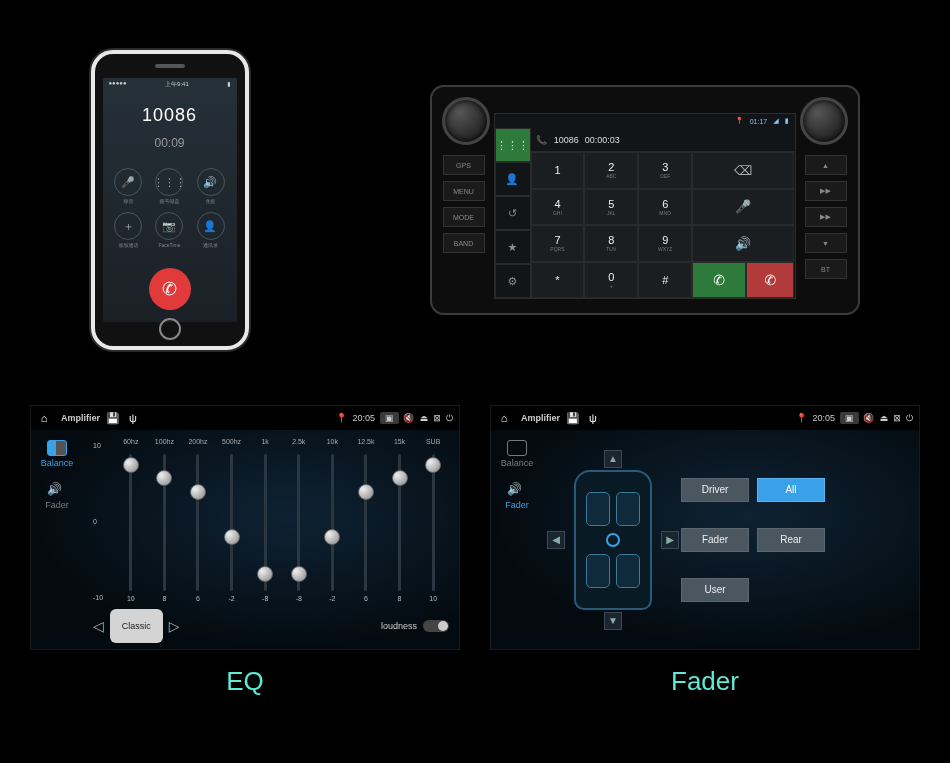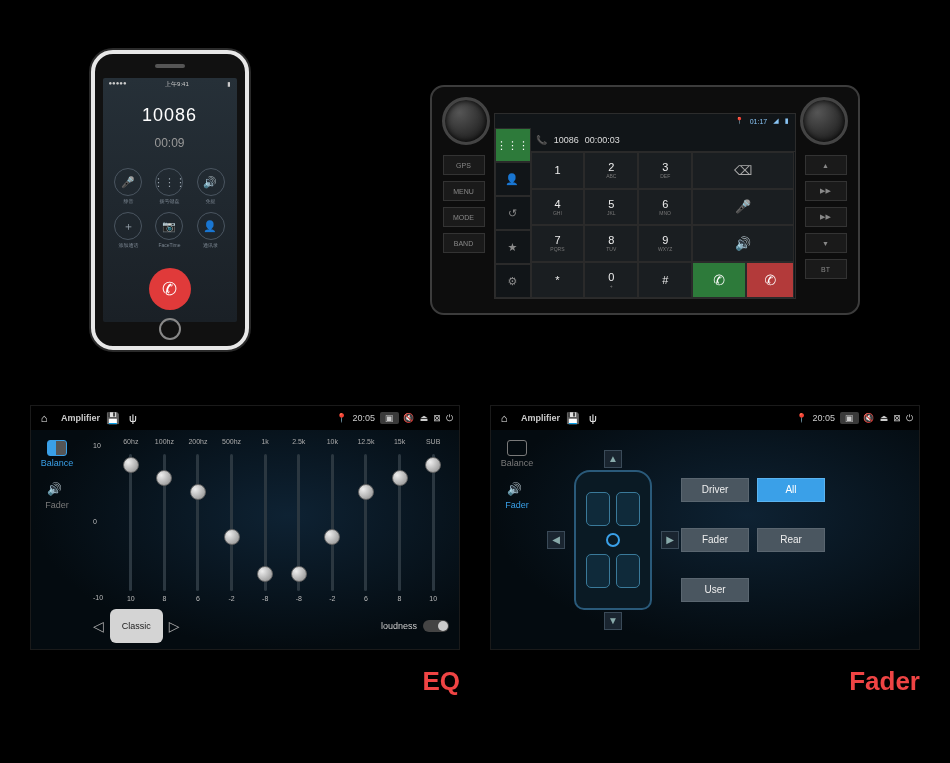--- a/index.html
+++ b/index.html
@@ -98,21 +98,21 @@
 .car{width:78px;height:140px;border:2px solid #2a5a7a;border-radius:16px 16px 10px 10px;background:#0a1a24;position:relative}
 .seat{position:absolute;width:24px;height:34px;border:1px solid #3a7a9a;border-radius:5px;background:#0f2a3a}
 .seat.fl{top:20px;left:10px}.seat.fr{top:20px;right:10px}
 .seat.rl{bottom:20px;left:10px}.seat.rr{bottom:20px;right:10px}
 .car-dot{position:absolute;top:50%;left:50%;transform:translate(-50%,-50%);width:14px;height:14px;border:2px solid #3aa0e8;border-radius:50%}
 .preset-cols{display:flex;gap:8px}
 .preset-col{display:flex;flex-direction:column;gap:26px}
 .preset{width:68px;height:24px;background:#4a5660;display:flex;align-items:center;justify-content:center;font-size:10px;color:#eee;border:1px solid #5a6670}
 .preset.sel{background:#3aa0e8;color:#fff;border-color:#5bb4f0}
 
-.panel-caption{text-align:right;font-size:26px;font-weight:bold;color:#ef4444;margin-top:16px}
+.panel-caption{text-align:center;font-size:26px;font-weight:normal;color:#5eead4;margin-top:16px}
 .panel-block{display:flex;flex-direction:column}
 </style>
 </head>
 <body>
 
 <div class="top-section">
 
   <div class="phone">
     <div class="speaker"></div>
     <div class="phone-screen">

